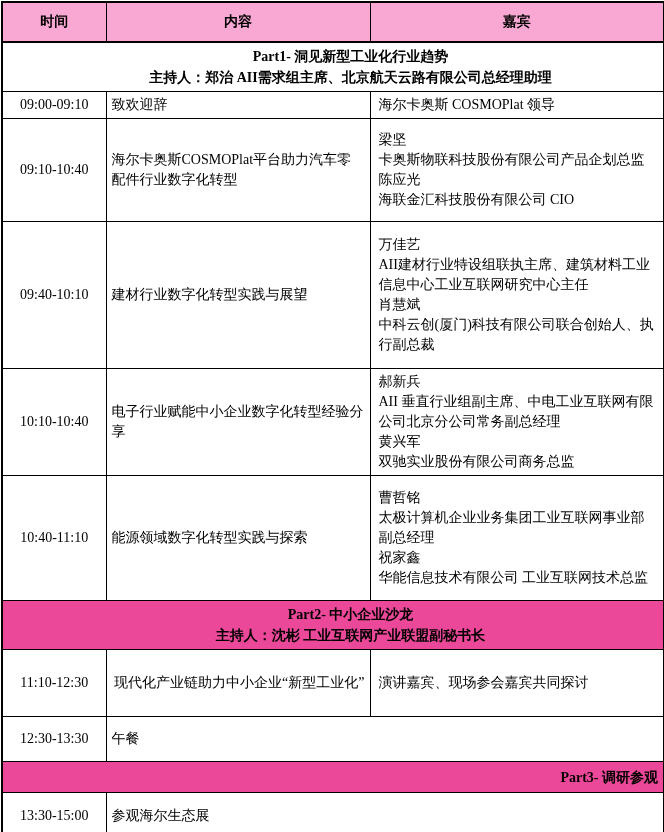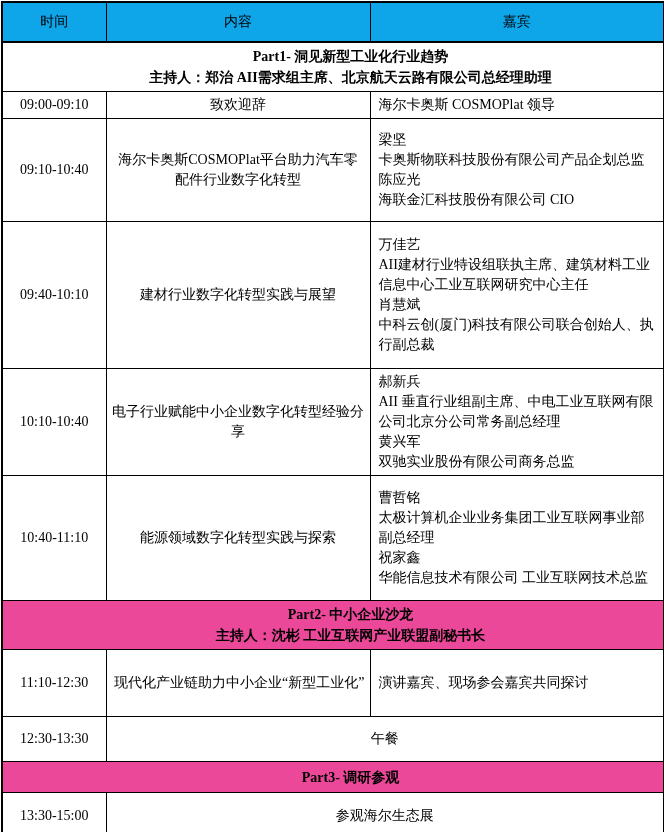--- a/index.html
+++ b/index.html
@@ -26,49 +26,49 @@
   col.c-guest   { width: 294px; }
   td {
     border: 1px solid #000000;
     font-size: 14px;
     line-height: 20px;
     padding: 3px 5px;
     vertical-align: middle;
     word-break: break-all;
   }
   tr.header-row td {
-    background: #0ea5e9;
-    font-weight: normal;
+    background: #f9a8d4;
+    font-weight: bold;
     text-align: center;
     border-bottom: 2px solid #000000;
     height: 32px;
   }
   tr.section-row td {
     font-weight: bold;
     text-align: center;
     line-height: 21px;
     padding-left: 40px;
   }
   tr.section-row.gray td { background: #ec4899; }
   td.time-cell    { text-align: center; }
-  td.content-cell { text-align: center; }
+  td.content-cell { }
   td.content-cell.left { text-align: right; }
   td.guest-cell   { text-align: left; padding-left: 8px; }
   .guest-line { display: block; }
   
   tr.r-part1 td { height: 42px; }
   tr.r1 td  { height: 20px; }
   tr.r2 td  { height: 96px; }
   tr.r3 td  { height: 140px; }
   tr.r4 td  { height: 100px; }
   tr.r5 td  { height: 118px; }
   tr.r-part2 td { height: 42px; }
   tr.r6 td  { height: 60px; }
   tr.r7 td  { height: 38px; }
-  tr.r-part3 td { height: 24px; }
+  tr.r-part3 td { height: 24px; text-align: right; }
   tr.r8 td  { height: 40px; }
 </style>
 </head>
 <body>
 
 <div class="page">
   <table class="agenda">
     <colgroup>
       <col class="c-time">
       <col class="c-content">

